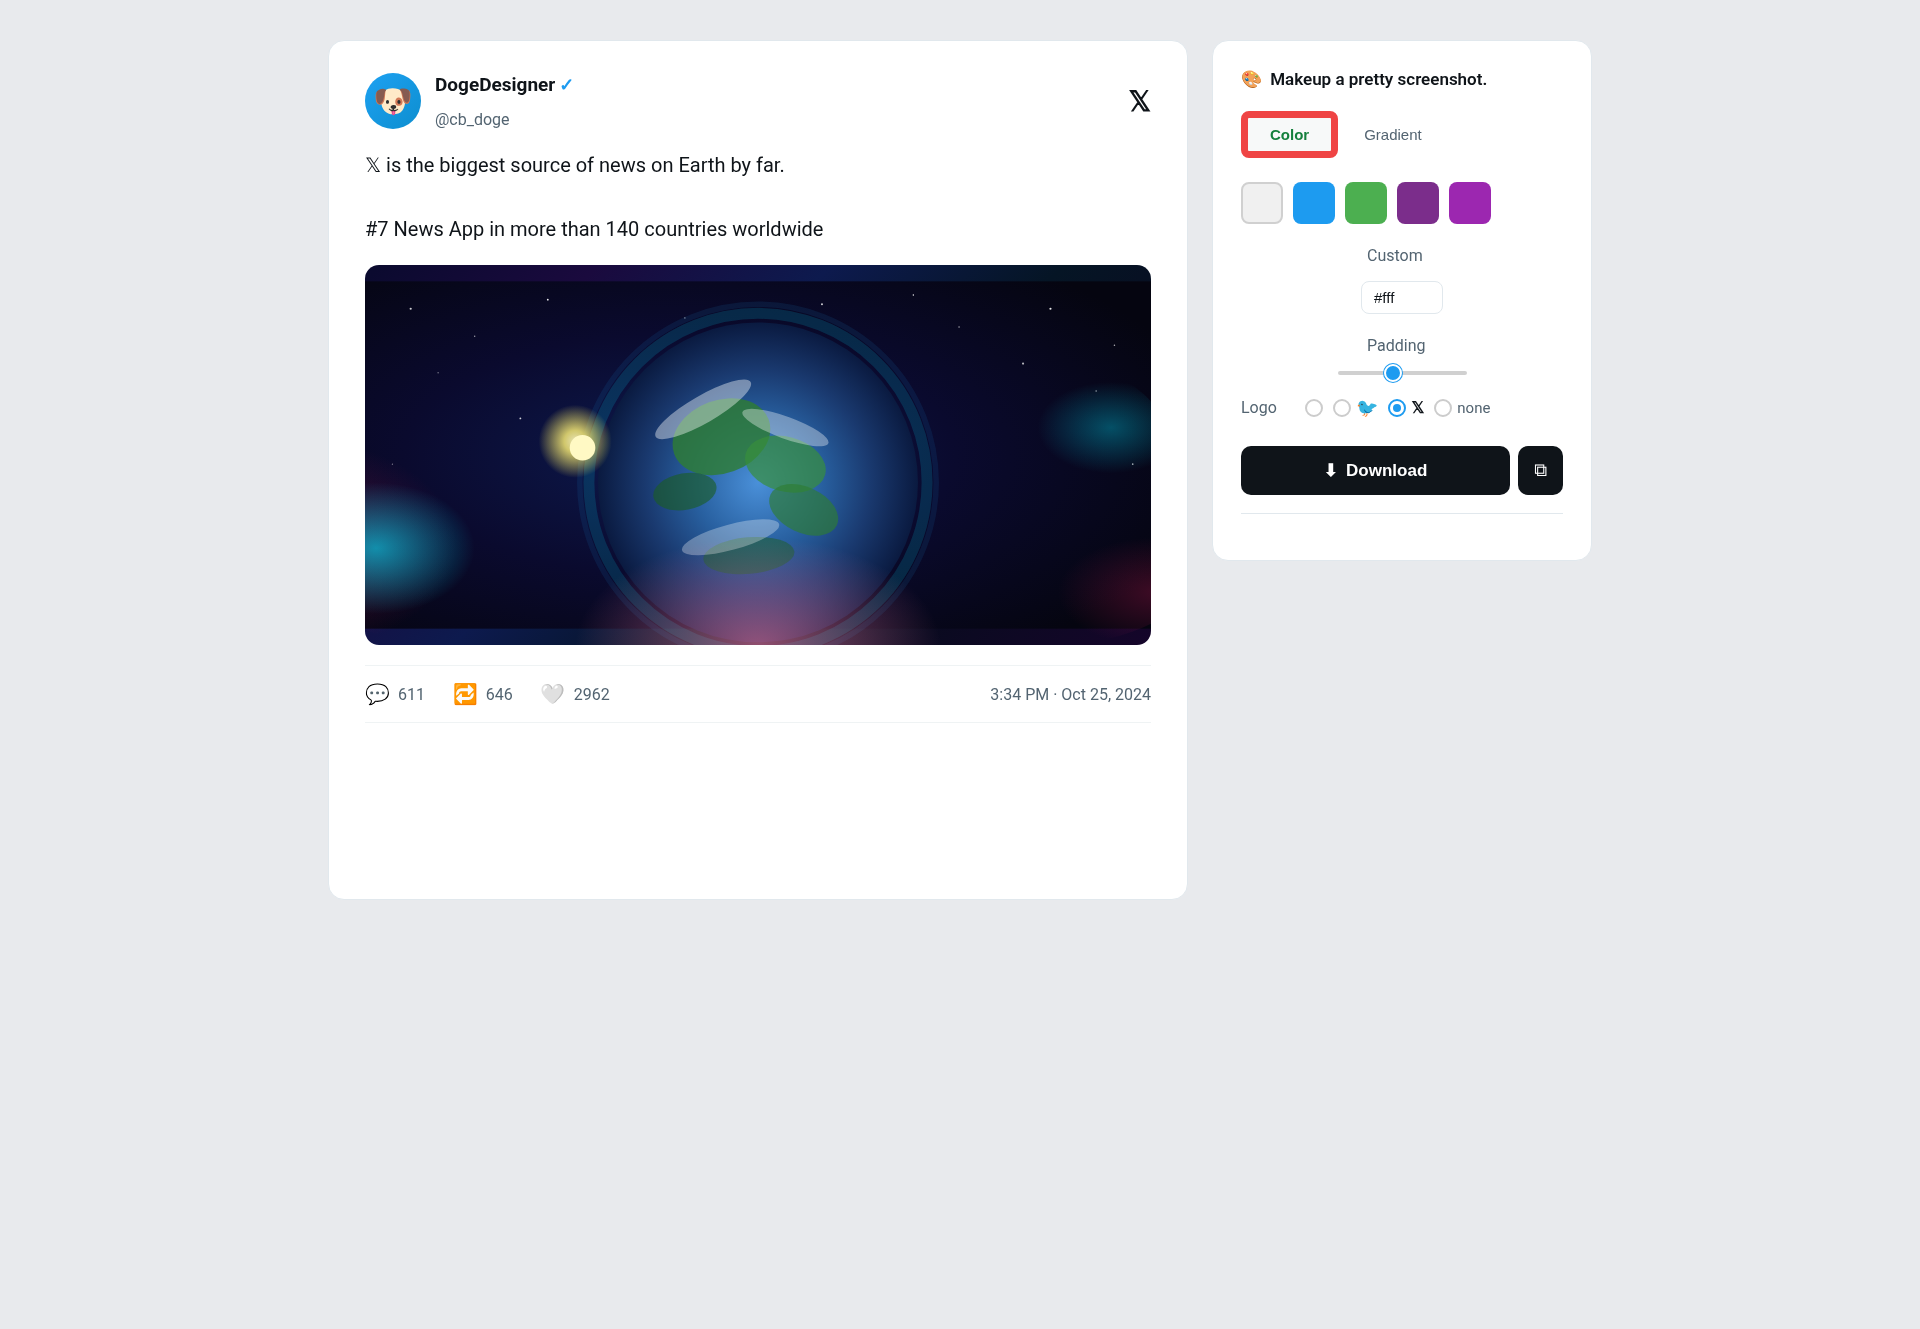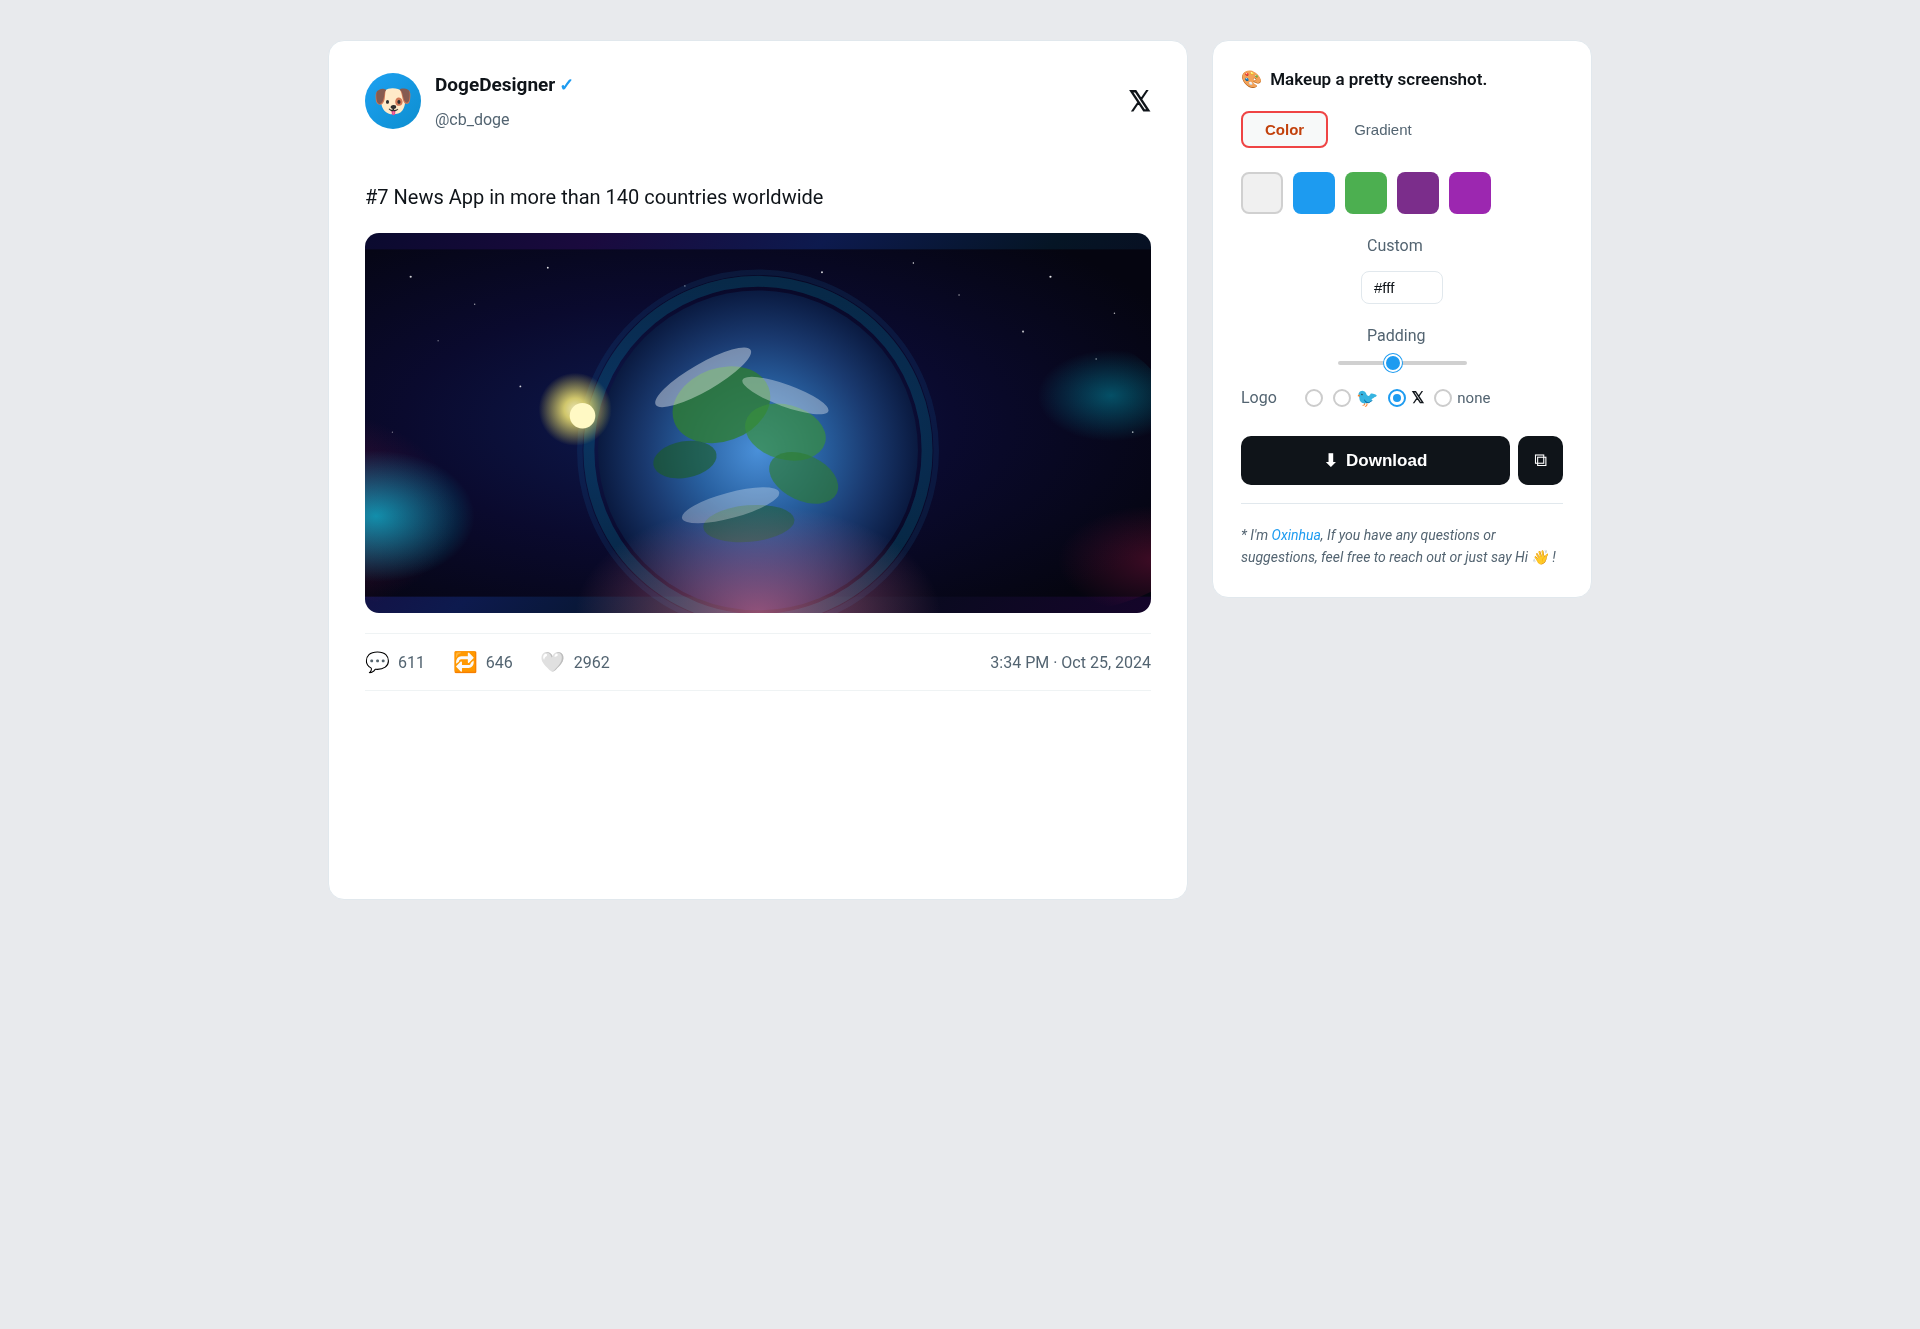--- a/index.html
+++ b/index.html
@@ -176,23 +176,23 @@
       font-size: 15px;
       font-weight: 500;
       cursor: pointer;
       border: none;
       background: transparent;
       color: #536471;
     }
 
     .tab.active {
       background: #f7f9f9;
-      color: #c2410c;
+      color: #15803d;
       font-weight: 600;
-      border: 2px solid #ef4444;
+      border: 7px solid #ef4444;
     }
 
     .color-swatches {
       display: flex;
       gap: 10px;
       margin-bottom: 22px;
       flex-wrap: wrap;
     }
 
     .swatch {
@@ -409,20 +409,21 @@
           <span>DogeDesigner</span>
           <span class="verified-badge">✓</span>
         </div>
         <div class="username">@cb_doge</div>
       </div>
     </div>
     <div class="x-logo">𝕏</div>
   </div>
 
   <div class="tweet-text">
+    <div>𝕏 is the biggest source of news on Earth by far.</div>
     <br>
     <div>#7 News App in more than 140 countries worldwide</div>
   </div>
 
   <div class="tweet-image">
     <svg class="earth-scene" viewBox="0 0 860 380" xmlns="http://www.w3.org/2000/svg">
 
       <defs>
         <radialGradient id="earthGrad" cx="50%" cy="50%" r="50%">
           <stop offset="0%" style="stop-color:#4a90d9;stop-opacity:1"></stop>
@@ -585,16 +586,13 @@
       <span>⬇</span>
       <span>Download</span>
     </button>
     <button class="copy-btn">
       <span>⧉</span>
     </button>
   </div>
 
   <hr class="divider">
 
-  <div class="footer-note">
-    <span>* I'm </span><a class="footer-link" href="#">Oxinhua</a><span>, If you have any questions or suggestions, feel free to reach out or just say Hi 👋 !</span>
-  </div>
 </div>
 
 </body></html>

